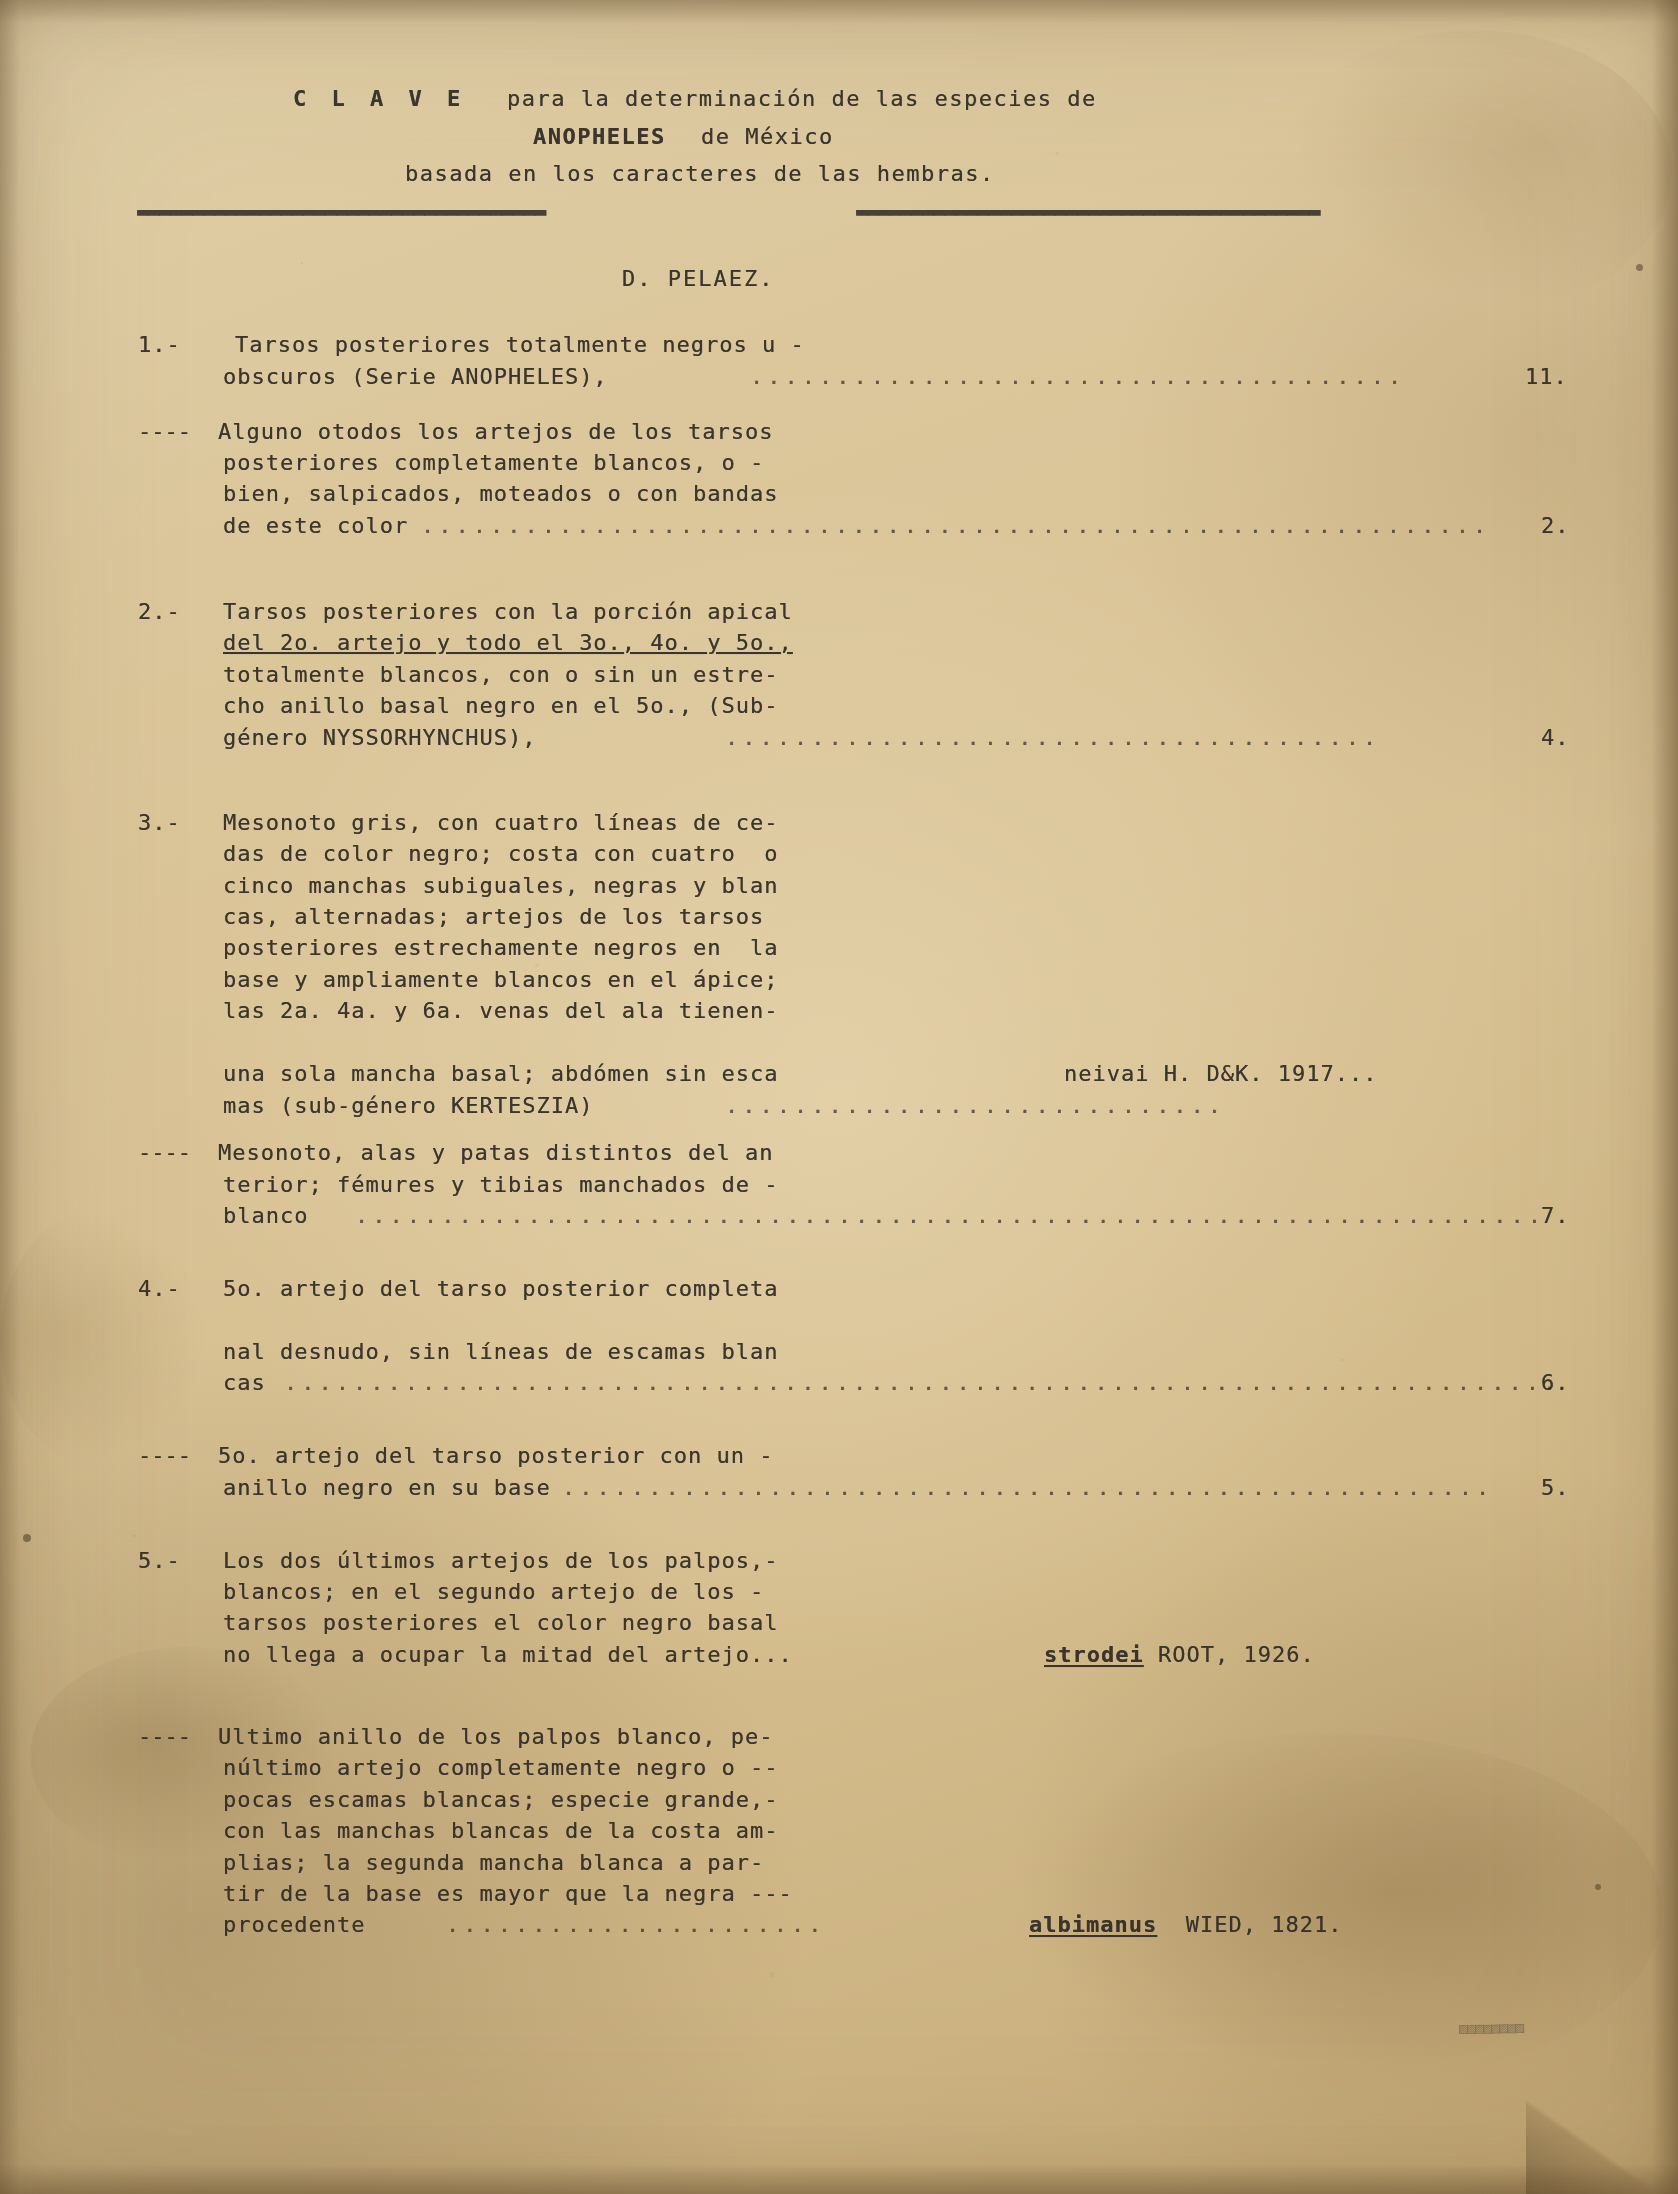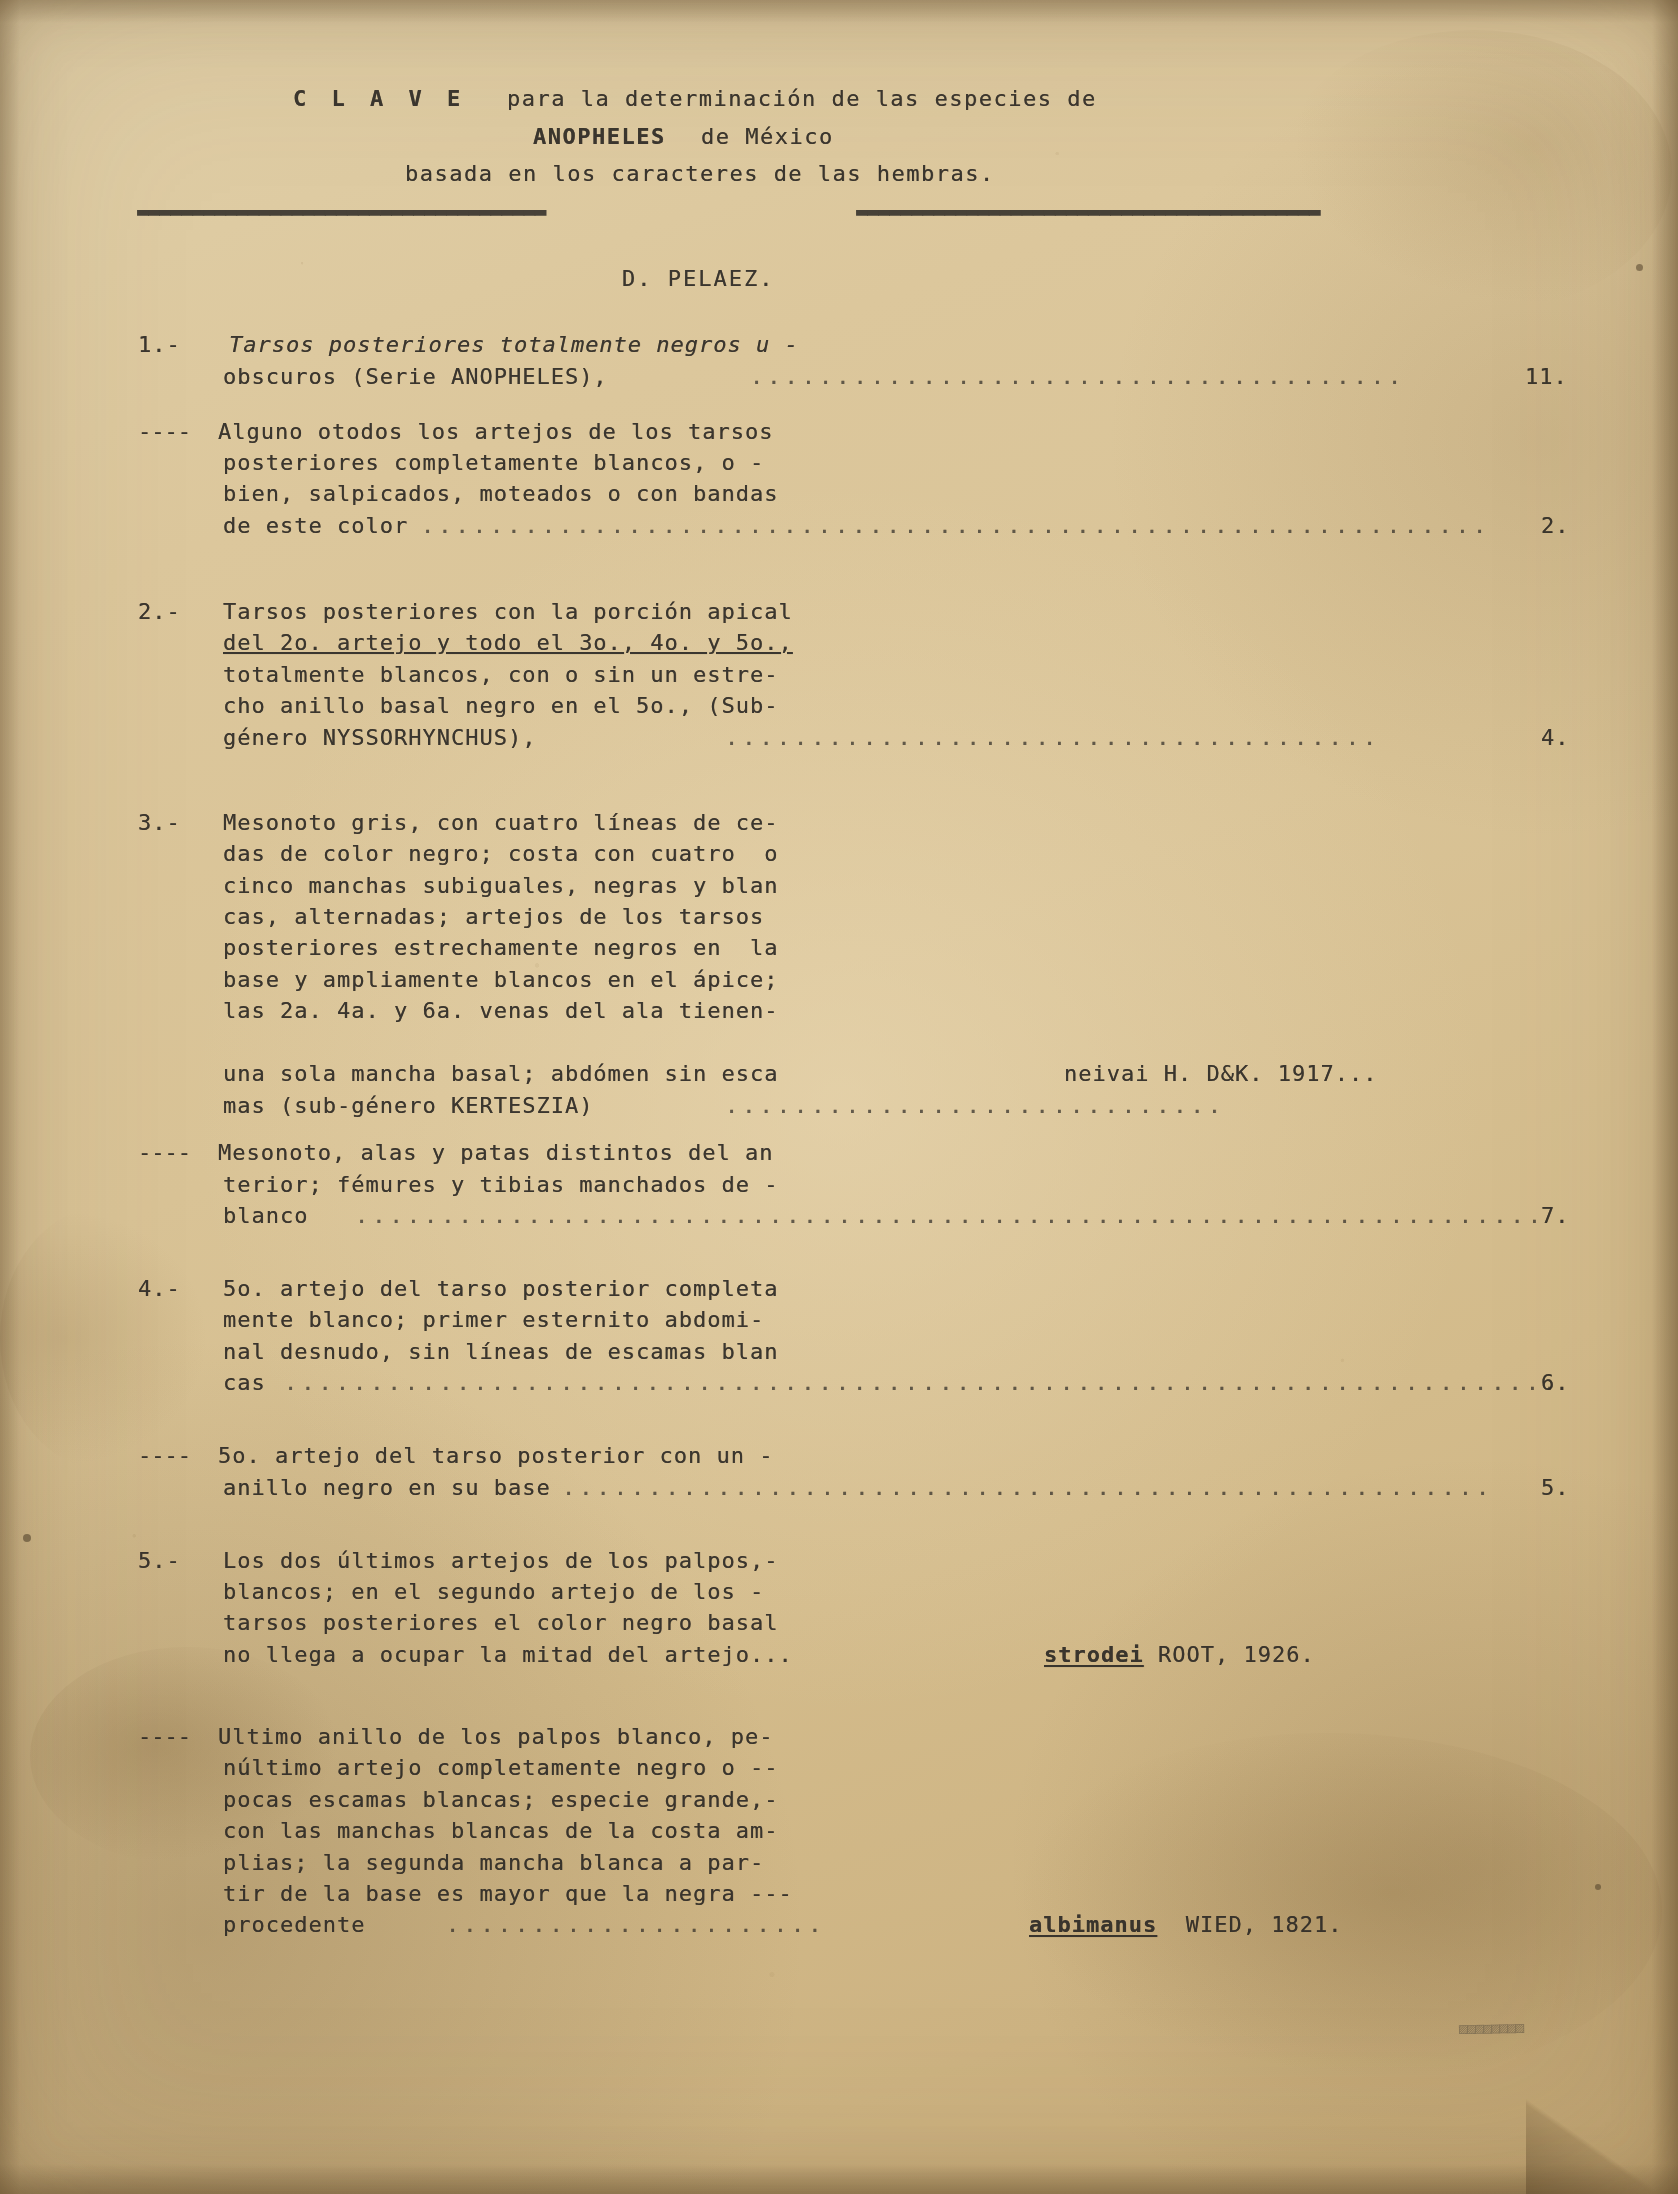--- a/index.html
+++ b/index.html
@@ -147,21 +147,21 @@
     <div class="tx title" style="left:701px; top:124px;">de México</div>
 
     <div class="tx title" style="left:405px; top:161px;">basada en los caracteres de las hembras.</div>
 
     <div class="rule" style="left:137px; top:199px; letter-spacing:-1px;">▬▬▬▬▬▬▬▬▬▬▬▬▬▬▬▬▬▬▬▬▬▬▬▬▬▬▬▬▬▬▬▬▬▬▬▬▬</div>
     <div class="rule" style="left:856px; top:199px; letter-spacing:-1px;">▬▬▬▬▬▬▬▬▬▬▬▬▬▬▬▬▬▬▬▬▬▬▬▬▬▬▬▬▬▬▬▬▬▬▬▬▬▬▬▬▬▬</div>
 
     <div class="tx title" style="left:622px; top:266px; letter-spacing:2px;">D. PELAEZ.</div>
 
     <div class="tx body" style="left:138px; top:329px;">1.-</div>
-    <div class="tx body" style="left:229px; top:329px;font-style:italic;">Tarsos posteriores totalmente negros u -</div>
+    <div class="tx body" style="left:235px; top:329px;">Tarsos posteriores totalmente negros u -</div>
     <div class="tx body" style="left:223px; top:361px;">obscuros (Serie ANOPHELES),</div>
     <div class="tx body faded" style="left:750px; top:361px; letter-spacing:4px;">......................................</div>
     <div class="tx body" style="left:1525px; top:361px;">11.</div>
 
     <div class="tx body" style="left:138px; top:416px; letter-spacing:0px;">----</div>
     <div class="tx body" style="left:218px; top:416px;">Alguno otodos los artejos de los tarsos</div>
     <div class="tx body" style="left:223px; top:447px;">posteriores completamente blancos, o -</div>
     <div class="tx body" style="left:223px; top:478px;">bien, salpicados, moteados o con bandas</div>
     <div class="tx body" style="left:223px; top:510px;">de este color</div>
     <div class="tx body faded" style="left:421px; top:510px; letter-spacing:4px;">..............................................................</div>
@@ -191,21 +191,20 @@
 
     <div class="tx body" style="left:138px; top:1137px; letter-spacing:0px;">----</div>
     <div class="tx body" style="left:218px; top:1137px;">Mesonoto, alas y patas distintos del an</div>
     <div class="tx body" style="left:223px; top:1169px;">terior; fémures y tibias manchados de -</div>
     <div class="tx body" style="left:223px; top:1200px;">blanco</div>
     <div class="tx body faded" style="left:355px; top:1200px; letter-spacing:4px;">.....................................................................</div>
     <div class="tx body" style="left:1541px; top:1200px;">7.</div>
 
     <div class="tx body" style="left:138px; top:1273px;">4.-</div>
     <div class="tx body" style="left:223px; top:1273px;">5o. artejo del tarso posterior completa</div>
-    <div class="tx body" style="left:223px; top:1304px;">mente blanco; primer esternito abdomi-</div>
     <div class="tx body" style="left:223px; top:1336px;">nal desnudo, sin líneas de escamas blan</div>
     <div class="tx body" style="left:223px; top:1367px;">cas</div>
     <div class="tx body faded" style="left:284px; top:1367px; letter-spacing:4px;">..........................................................................</div>
     <div class="tx body" style="left:1541px; top:1367px;">6.</div>
 
     <div class="tx body" style="left:138px; top:1440px; letter-spacing:0px;">----</div>
     <div class="tx body" style="left:218px; top:1440px;">5o. artejo del tarso posterior con un -</div>
     <div class="tx body" style="left:223px; top:1472px;">anillo negro en su base</div>
     <div class="tx body faded" style="left:562px; top:1472px; letter-spacing:4px;">......................................................</div>
     <div class="tx body" style="left:1541px; top:1472px;">5.</div>

